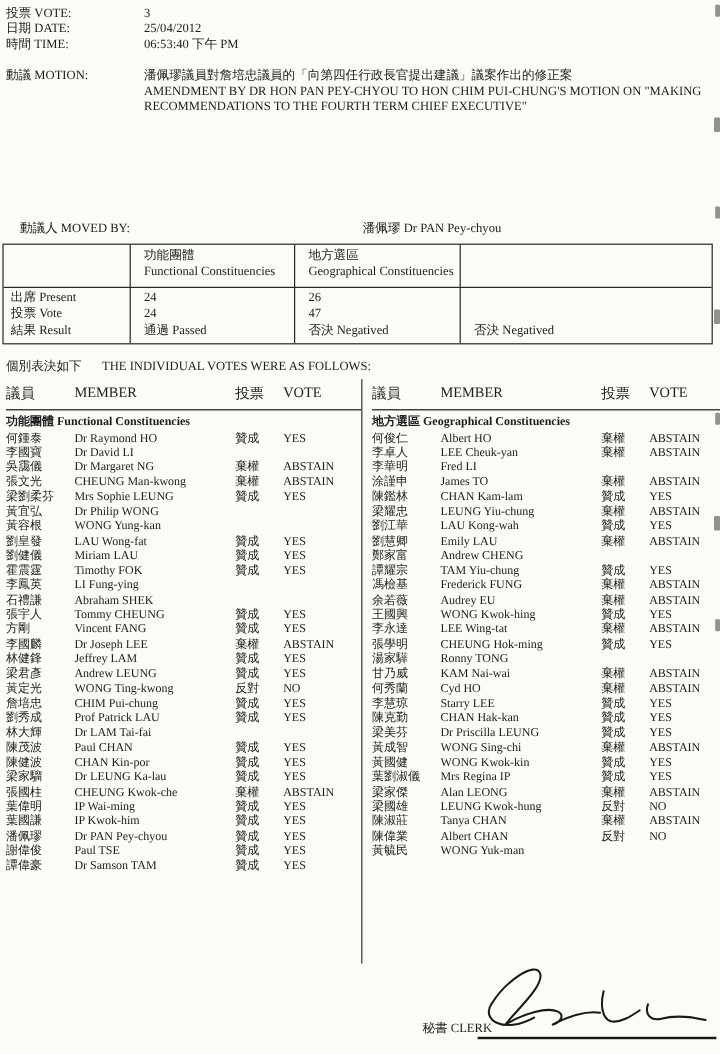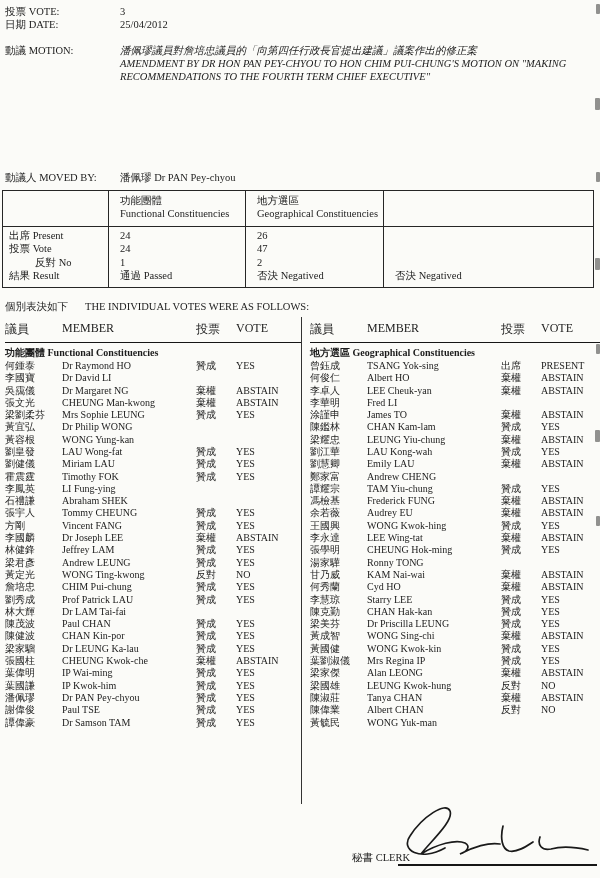--- a/index.html
+++ b/index.html
@@ -5,22 +5,22 @@
   html,body{margin:0;padding:0;}
   body{
     width:600px;height:878px;position:relative;overflow:hidden;
     background:#fbfbf8;color:#1c1c1c;
     font-family:"Liberation Serif","DejaVu Serif",serif;
     font-size:10.5px;
   }
   .meta{margin:5px 0 0 5px;}
   .meta-row{display:grid;grid-template-columns:115px 1fr;line-height:13px;}
   .motion-row{margin-top:13px;}
-  .motion-val{max-width:472px;line-height:13px;font-style:italic;}
-  .movedby{display:grid;grid-template-columns:115px 1fr;margin:88px 0 0 5px;line-height:13px;}
+  .motion-val{max-width:472px;line-height:13px;}
+  .movedby{display:grid;grid-template-columns:115px 1fr;margin:88px 0 0 5px;line-height:13px;text-align:center;}
 
   
   .sumtable{position:relative;margin:6px 0 0 2px;width:590px;border:1.5px solid #262626;background:transparent;}
   .vline{position:absolute;top:0;bottom:0;width:1px;background:#262626;}
   .vl1{left:105px}.vl2{left:242px}.vl3{left:380px}
   .shead{display:grid;grid-template-columns:106px 137px 138px 1fr;border-bottom:1.5px solid #262626;}
   .shead .hcell{padding:3px 4px 6px 11px;line-height:13px;}
   .sbody{padding:2px 0 4px 0;}
   .srow{display:grid;grid-template-columns:106px 137px 138px 1fr;line-height:13.4px;}
   .srow .c-label{padding-left:6px;}
@@ -59,20 +59,24 @@
 <body>
 
 <div class="meta">
   <div class="meta-row">
     <span>投票 VOTE:</span>
     <span>3</span>
   </div>
   <div class="meta-row">
     <span>日期 DATE:</span>
     <span>25/04/2012</span>
+  </div>
+  <div class="meta-row">
+    <span>時間 TIME:</span>
+    <span>06:53:40 下午 PM</span>
   </div>
   <div class="meta-row motion-row">
     <span>動議 MOTION:</span>
     <span class="motion-val">
       <span>潘佩璆議員對詹培忠議員的「向第四任行政長官提出建議」議案作出的修正案</span><br>
       <span>AMENDMENT BY DR HON PAN PEY-CHYOU TO HON CHIM PUI-CHUNG'S MOTION ON "MAKING RECOMMENDATIONS TO THE FOURTH TERM CHIEF EXECUTIVE"</span>
     </span>
   </div>
 </div>
 
@@ -102,26 +106,20 @@
         <span class="c-val">24</span>
         <span class="c-val">26</span>
         <span class="c-val"></span>
       </div>
       <div class="srow">
         <span class="c-label">投票 Vote</span>
         <span class="c-val">24</span>
         <span class="c-val">47</span>
         <span class="c-val"></span>
       </div>
-      <div class="srow indent">
-        <span class="c-label">反對 No</span>
-        <span class="c-val">1</span>
-        <span class="c-val">2</span>
-        <span class="c-val"></span>
-      </div>
       <div class="srow">
         <span class="c-label">結果 Result</span>
         <span class="c-val">通過 Passed</span>
         <span class="c-val">否決 Negatived</span>
         <span class="c-val">否決 Negatived</span>
       </div>
     </div>
 </div>
 
 <div class="indiv-intro">
@@ -324,26 +322,20 @@
   <div class="rcol">
     <div class="lhead">
       <span>議員</span>
       <span>MEMBER</span>
       <span>投票</span>
       <span>VOTE</span>
     </div>
     <div class="sect">地方選區 Geographical Constituencies</div>
     <div class="mrows" id="list-right-rows">
         <div class="mrow">
-          <span>曾鈺成</span>
-          <span>TSANG Yok-sing</span>
-          <span>出席</span>
-          <span>PRESENT</span>
-        </div>
-        <div class="mrow">
           <span>何俊仁</span>
           <span>Albert HO</span>
           <span>棄權</span>
           <span>ABSTAIN</span>
         </div>
         <div class="mrow">
           <span>李卓人</span>
           <span>LEE Cheuk-yan</span>
           <span>棄權</span>
           <span>ABSTAIN</span>

